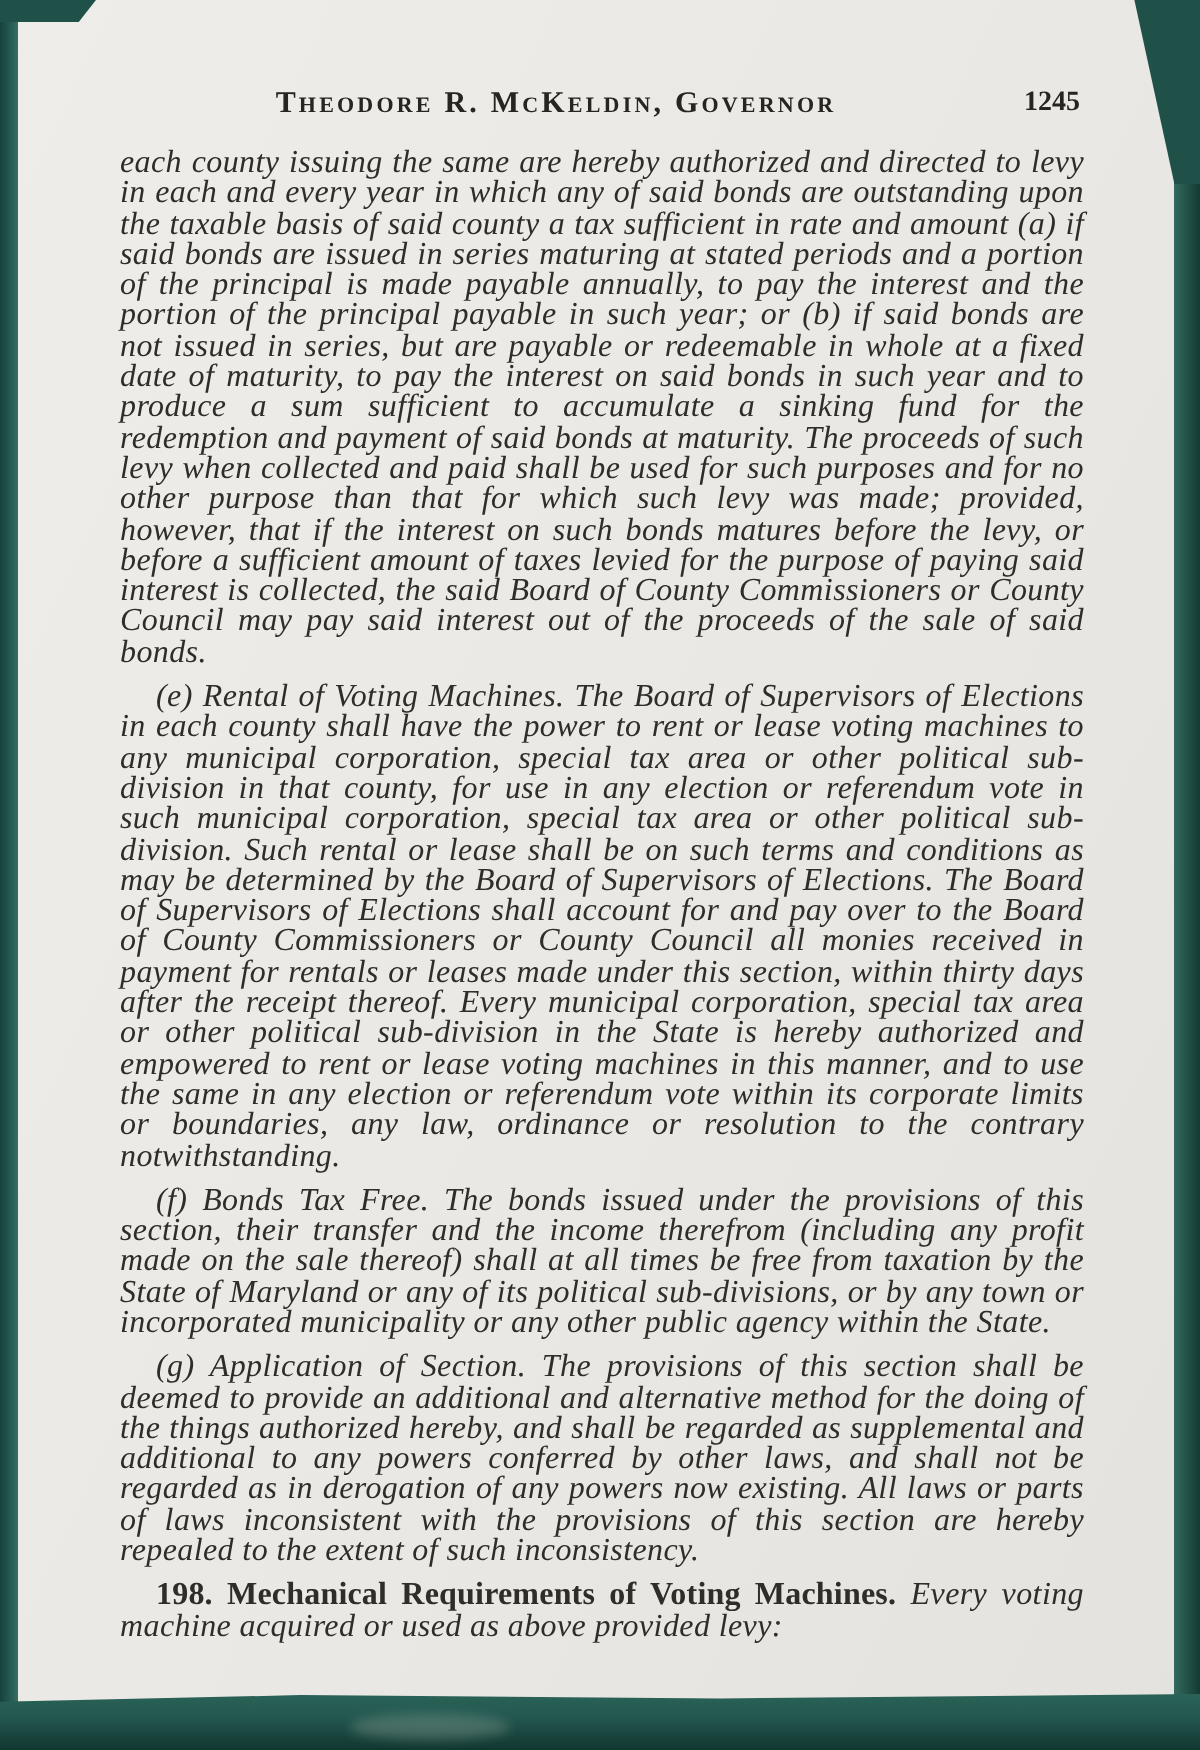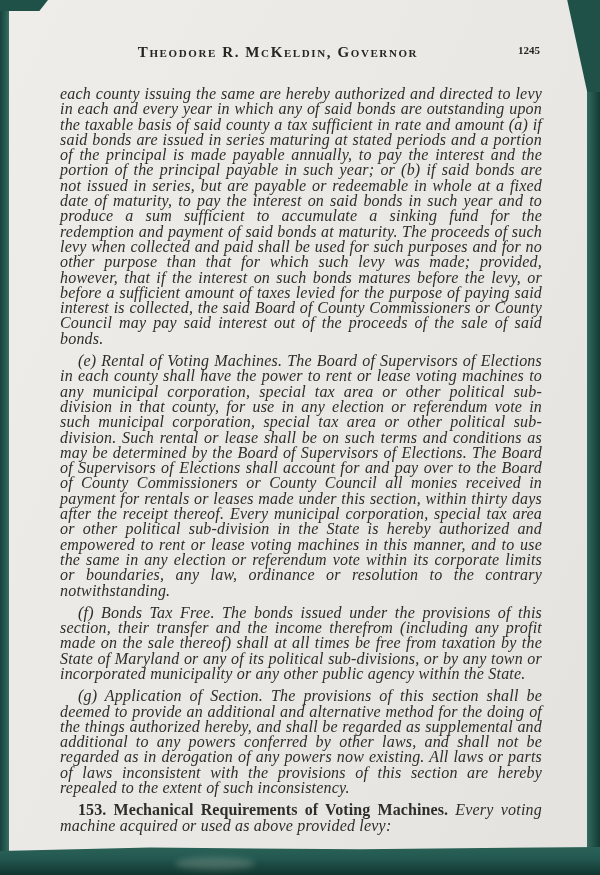--- a/index.html
+++ b/index.html
@@ -55,38 +55,38 @@
     position: absolute;
     left: 60px;
     top: 44px;
     width: 482px;
     z-index: 1;
     color: #2e2d2a;
   }
   .header {
     position: relative;
     height: 24px;
-    margin-bottom: 18px;
+    margin-bottom: 6px;
   }
   .running-title {
     position: absolute;
     left: 0; right: 46px;
     text-align: center;
     font-variant: small-caps;
     font-weight: bold;
     font-size: 15px;
     letter-spacing: 1.6px;
     color: #262522;
     white-space: nowrap;
   }
   .page-number {
     position: absolute;
     right: 2px; top: 0;
     font-weight: bold;
-    font-size: 11px;
+    font-size: 14px;
     color: #262522;
   }
   .body-col {
     text-align: justify;
     font-size: 16px;
     line-height: 15.3px;
     letter-spacing: 0.2px;
   }
   p.para { margin: 0 0 7px 0; }
   p.para.indent { text-indent: 18px; }
@@ -101,21 +101,21 @@
   <div class="content">
     <div class="header">
       <span class="running-title">Theodore R. McKeldin, Governor</span>
       <span class="page-number">1245</span>
     </div>
     <div class="body-col">
         <p class="para"><span class="italic">each county issuing the same are hereby authorized and directed to levy in each and every year in which any of said bonds are outstanding upon the taxable basis of said county a tax sufficient in rate and amount (a) if said bonds are issued in series maturing at stated periods and a portion of the principal is made payable annually, to pay the interest and the portion of the principal payable in such year; or (b) if said bonds are not issued in series, but are payable or redeemable in whole at a fixed date of maturity, to pay the interest on said bonds in such year and to produce a sum sufficient to accumulate a sinking fund for the redemption and payment of said bonds at maturity.  The proceeds of such levy when collected and paid shall be used for such purposes and for no other purpose than that for which such levy was made; provided, however, that if the interest on such bonds matures before the levy, or before a sufficient amount of taxes levied for the purpose of paying said interest is collected, the said Board of County Commissioners or County Council may pay said interest out of the proceeds of the sale of said bonds.</span></p>
         <p class="para indent"><span class="italic">(e) Rental of Voting Machines.  The Board of Supervisors of Elections in each county shall have the power to rent or lease voting machines to any municipal corporation, special tax area or other political sub-division in that county, for use in any election or referendum vote in such municipal corporation, special tax area or other political sub-division.  Such rental or lease shall be on such terms and conditions as may be determined by the Board of Supervisors of Elections.  The Board of Supervisors of Elections shall account for and pay over to the Board of County Commissioners or County Council all monies received in payment for rentals or leases made under this section, within thirty days after the receipt thereof.  Every municipal corporation, special tax area or other political sub-division in the State is hereby authorized and empowered to rent or lease voting machines in this manner, and to use the same in any election or referendum vote within its corporate limits or boundaries, any law, ordinance or resolution to the contrary notwithstanding.</span></p>
         <p class="para indent"><span class="italic">(f) Bonds Tax Free.  The bonds issued under the provisions of this section, their transfer and the income therefrom (including any profit made on the sale thereof) shall at all times be free from taxation by the State of Maryland or any of its political sub-divisions, or by any town or incorporated municipality or any other public agency within the State.</span></p>
         <p class="para indent"><span class="italic">(g) Application of Section.  The provisions of this section shall be deemed to provide an additional and alternative method for the doing of the things authorized hereby, and shall be regarded as supplemental and additional to any powers conferred by other laws, and shall not be regarded as in derogation of any powers now existing. All laws or parts of laws inconsistent with the provisions of this section are hereby repealed to the extent of such inconsistency.</span></p>
-        <p class="para indent"><span class="bold">153. Mechanical Requirements of Voting Machines.</span><span class="italic">  Every voting machine acquired or used as above provided levy:</span></p>
+        <p class="para indent"><span class="bold">198. Mechanical Requirements of Voting Machines.</span><span class="italic">  Every voting machine acquired or used as above provided levy:</span></p>
       </div>
   </div>
 
   <div class="scan scan-left"></div>
   <div class="scan scan-right"></div>
   <div class="scan scan-top-right"></div>
   <div class="scan scan-top-left"></div>
   <div class="scan scan-bottom">
     <div class="smudge"></div>
   </div>

